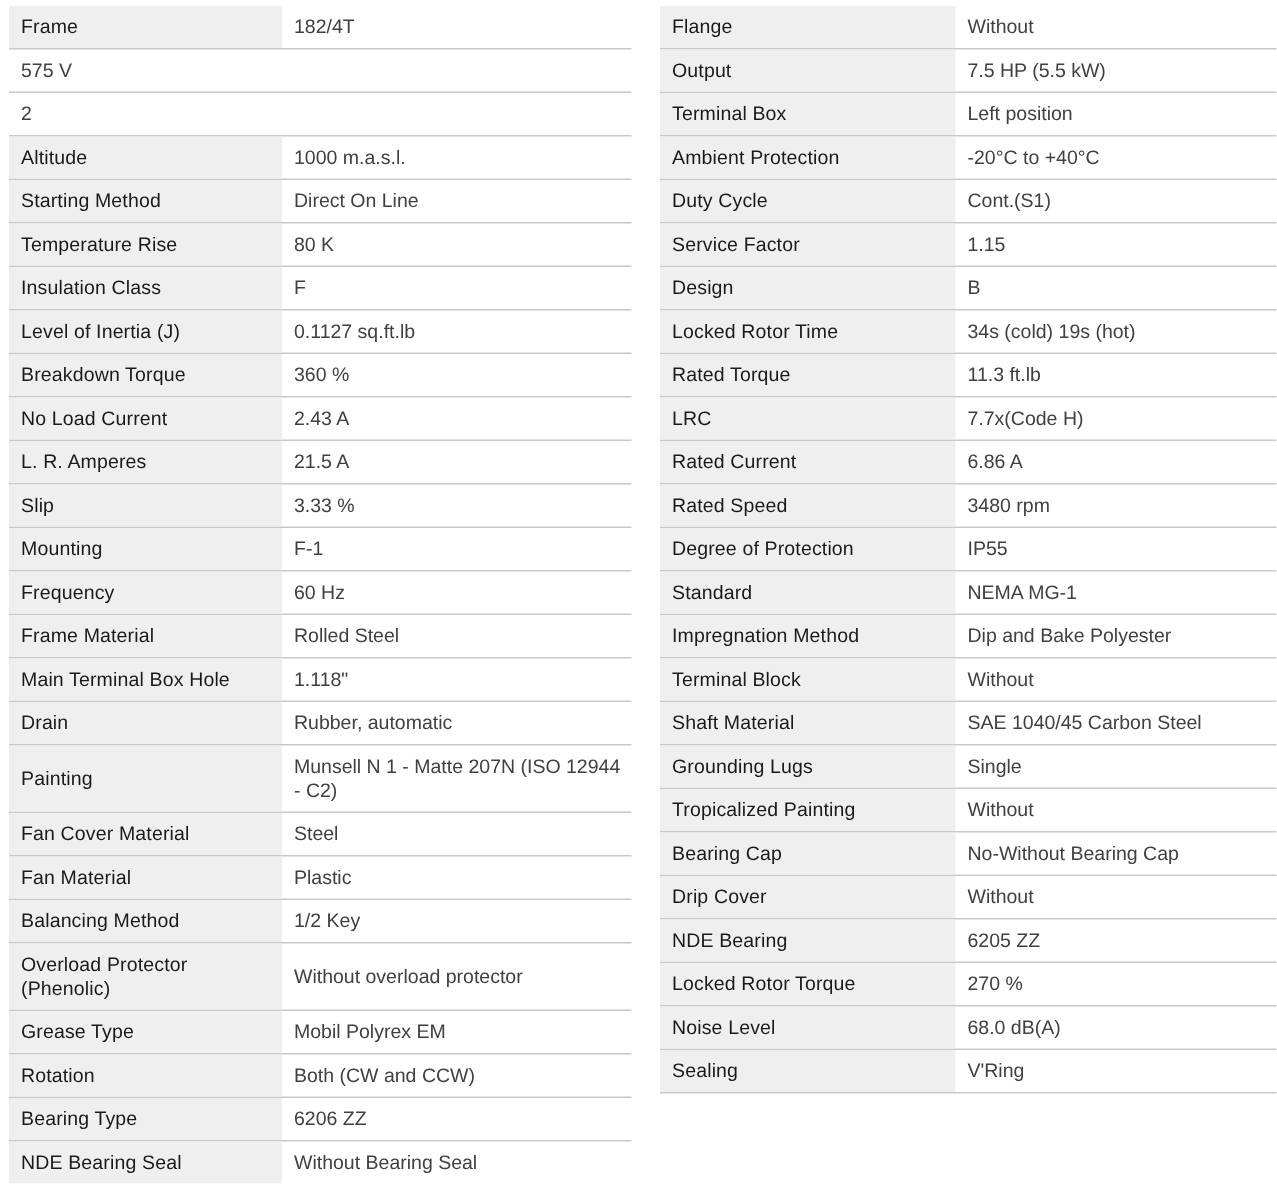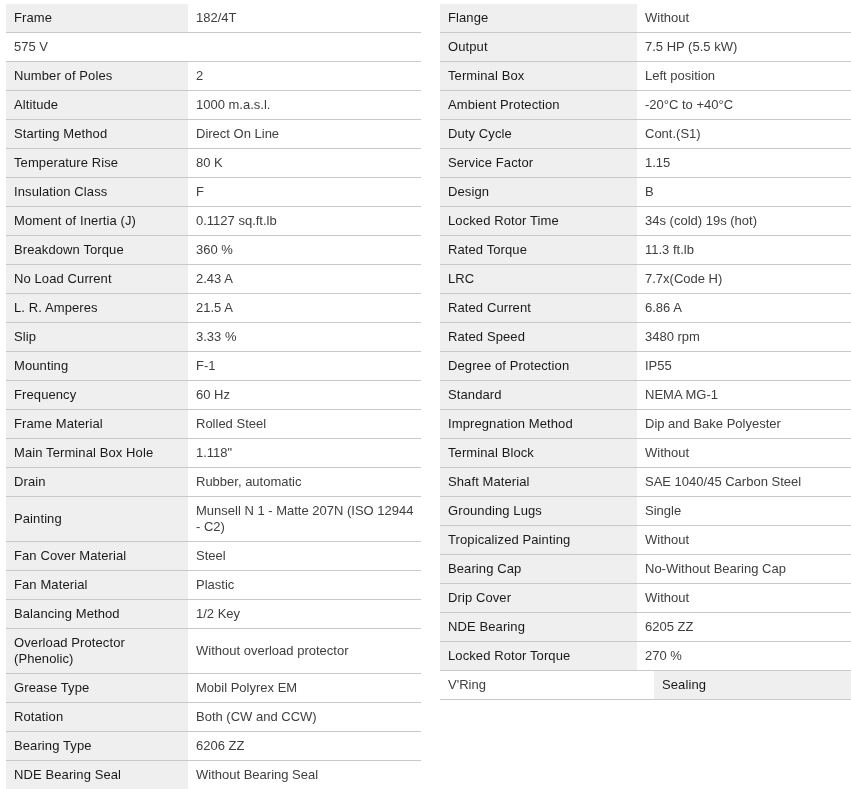--- a/index.html
+++ b/index.html
@@ -68,21 +68,20 @@
         <div class="spec-row">
           <div class="spec-cell label">Frame</div>
           <div class="spec-cell value">182/4T</div>
         </div>
 
         <div class="spec-row">
           <div class="spec-cell value">575 V</div>
         </div>
 
         <div class="spec-row">
-          <div class="spec-cell label">Number of Poles</div>
           <div class="spec-cell value">2</div>
         </div>
 
         <div class="spec-row">
           <div class="spec-cell label">Altitude</div>
           <div class="spec-cell value">1000 m.a.s.l.</div>
         </div>
 
         <div class="spec-row">
           <div class="spec-cell label">Starting Method</div>
@@ -93,21 +92,21 @@
           <div class="spec-cell label">Temperature Rise</div>
           <div class="spec-cell value">80 K</div>
         </div>
 
         <div class="spec-row">
           <div class="spec-cell label">Insulation Class</div>
           <div class="spec-cell value">F</div>
         </div>
 
         <div class="spec-row">
-          <div class="spec-cell label">Moment of Inertia (J)</div>
+          <div class="spec-cell label">Level of Inertia (J)</div>
           <div class="spec-cell value">0.1127 sq.ft.lb</div>
         </div>
 
         <div class="spec-row">
           <div class="spec-cell label">Breakdown Torque</div>
           <div class="spec-cell value">360 %</div>
         </div>
 
         <div class="spec-row">
           <div class="spec-cell label">No Load Current</div>
@@ -305,21 +304,25 @@
         <div class="spec-row">
           <div class="spec-cell label">NDE Bearing</div>
           <div class="spec-cell value">6205 ZZ</div>
         </div>
 
         <div class="spec-row">
           <div class="spec-cell label">Locked Rotor Torque</div>
           <div class="spec-cell value">270 %</div>
         </div>
 
-
-        <div class="spec-row">
+        <div class="spec-row">
+          <div class="spec-cell label">Noise Level</div>
+          <div class="spec-cell value">68.0 dB(A)</div>
+        </div>
+
+        <div class="spec-row">
+          <div class="spec-cell label">Sealing</div>
           <div class="spec-cell value">V'Ring</div>
-          <div class="spec-cell label">Sealing</div>
         </div>
       </div>
 
   </div>
 </div>
 
 </body></html>

